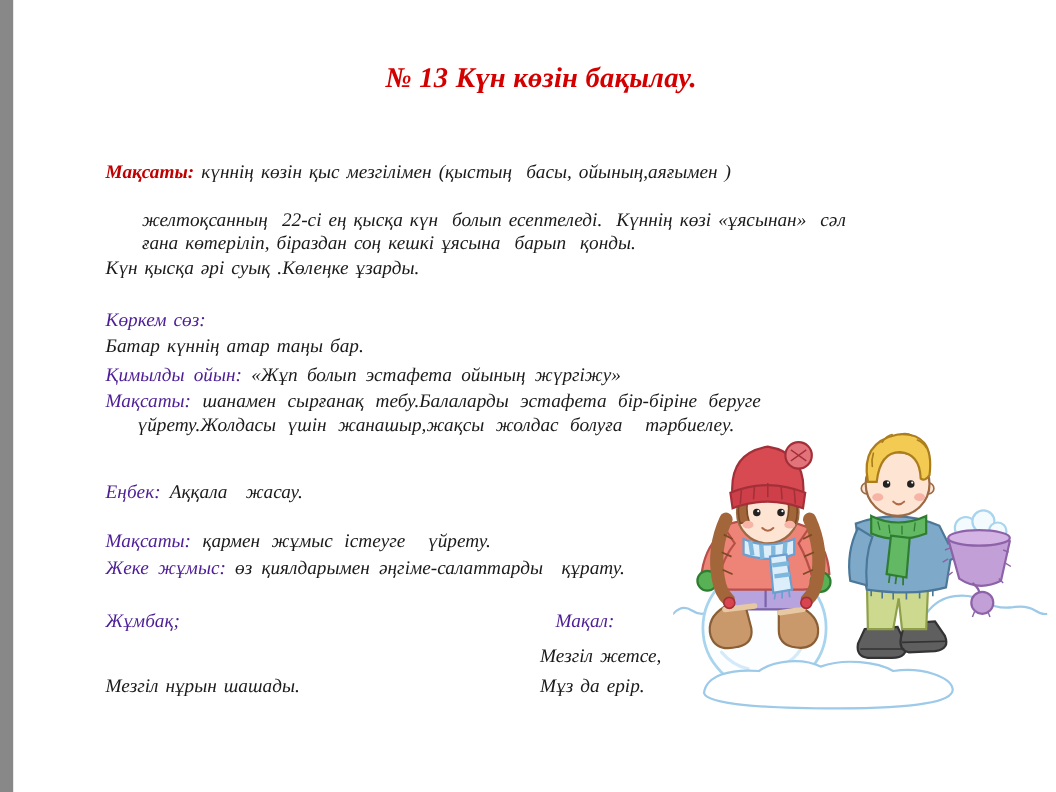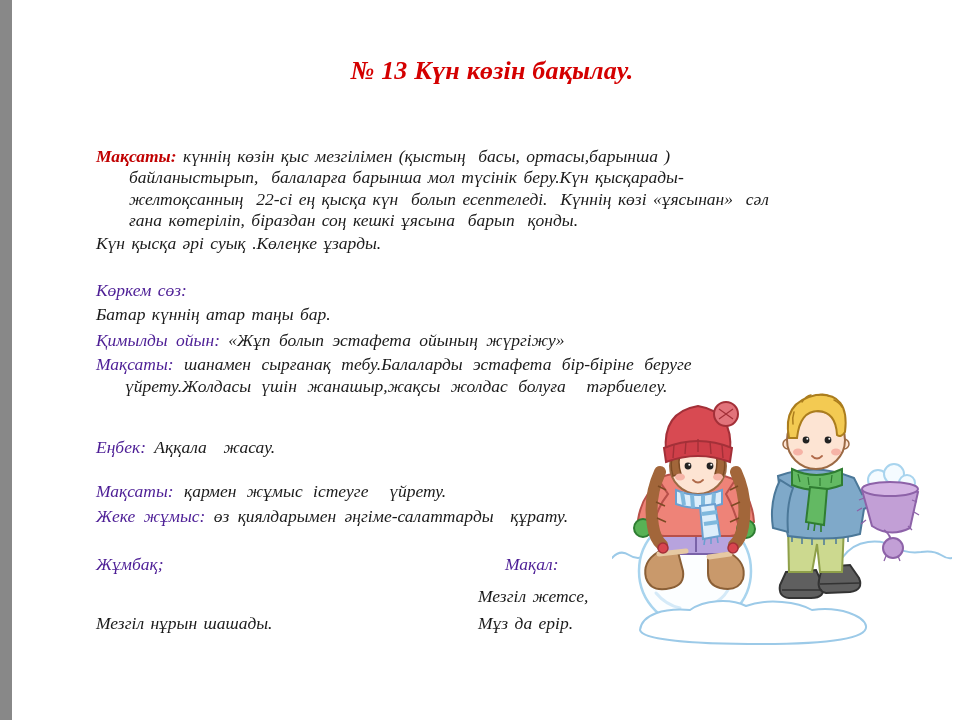--- a/index.html
+++ b/index.html
@@ -15,32 +15,31 @@
   .line{
     position:absolute;left:84px;font-size:17.5px;line-height:21px;
     white-space:pre;word-spacing:2px;
   }
   .indent{left:117px;}
   .indent2{left:113px;}
   .lbl{color:#4c1d95;}
   .lblb{color:#c00000;font-weight:bold;}
   .ws4{word-spacing:4px;}
   .ws6{word-spacing:6px;}
-  .col2{left:466px;}
+  .col2{left:479px;}
   .illus{position:absolute;left:600px;top:378px;width:340px;height:290px;}
 </style>
 </head>
 <body>
 
 <div class="page">
 
   <div class="title">№ 13 Күн көзін бақылау.</div>
 
-  <div class="line" style="top:146px"><span class="lblb">Мақсаты:</span><span> күннің көзін қыс мезгілімен (қыстың  басы, ортасы,барынша )</span></div>
-  <div class="line indent" style="top:167px">байланыстырып,  балаларға барынша мол түсінік беру.Күн қысқарады-</div>
+  <div class="line" style="top:146px"><span class="lblb">Мақсаты:</span><span> күннің көзін қыс мезгілімен (қыстың  басы, ойының,аяғымен )</span></div>
   <div class="line indent" style="top:189px">желтоқсанның  22-сі ең қысқа күн  болып есептеледі.  Күннің көзі «ұясынан»  сәл</div>
   <div class="line indent" style="top:210px">ғана көтеріліп, біраздан соң кешкі ұясына  барып  қонды.</div>
 
   <div class="line" style="top:233px">Күн қысқа әрі суық .Көлеңке ұзарды.</div>
 
   <div class="line" style="top:280px"><span class="lbl">Көркем сөз:</span></div>
   <div class="line" style="top:304px">Батар күннің атар таңы бар.</div>
 
   <div class="line ws4" style="top:330px"><span class="lbl">Қимылды ойын:</span><span> «Жұп болып эстафета ойының жүргіжу»</span></div>
 

